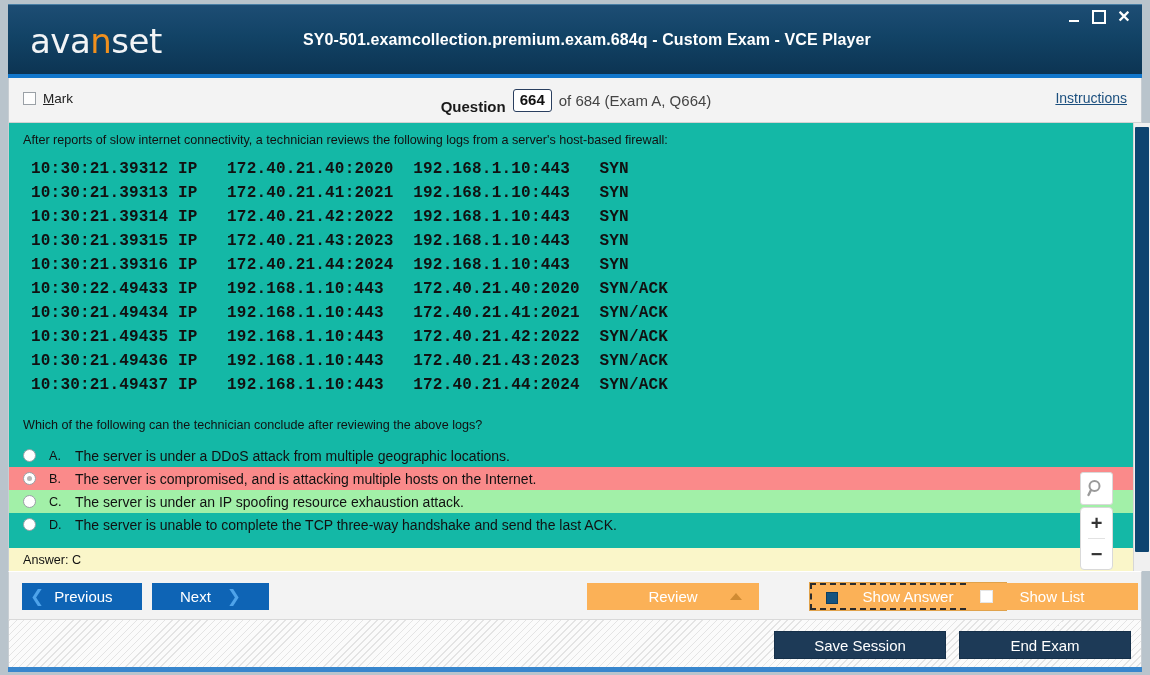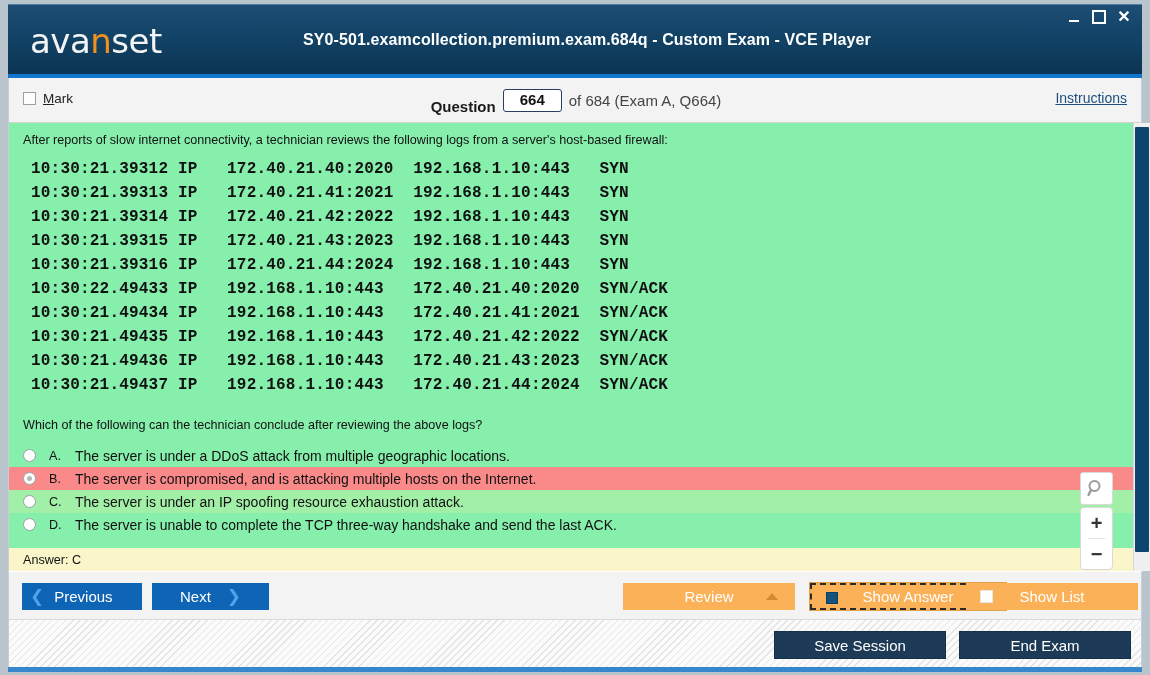--- a/index.html
+++ b/index.html
@@ -73,33 +73,33 @@
   .mark-label { font-size: 13.5px; color: #222; }
   .mark-label u { text-decoration: underline; }
   .qcounter {
     position: absolute; left: 0; top: 0; width: 1134px; height: 44px;
     display: flex; align-items: center; justify-content: center; gap: 7px;
     font-size: 15px; color: #333;
   }
   .qcounter .q-word { font-weight: 700; color: #1a1a1a; margin-top: 12px; }
   .qnum {
     border: 1px solid #2a3f5f; border-radius: 3px; background: #ffffff;
-    padding: 1px 16px 2px; font-weight: 700; color: #111; font-size: 15px;
+    padding: 1px 6px 2px; font-weight: 700; color: #111; font-size: 15px;
     line-height: 18px;
   }
   .qcounter .q-of { color: #444; }
   .instructions {
     position: absolute; right: 14px; top: 12px;
     font-size: 14px; color: #1b4f7e; text-decoration: underline; cursor: pointer;
   }
 
   
   .content {
     position: absolute; left: 8px; top: 123px; width: 1134px; height: 448px;
-    background: #86efac;
+    background: #14b8a6;
     border-left: 1px solid #c8ced3;
     border-right: 1px solid #c8ced3;
     overflow: hidden;
   }
   .intro {
     position: absolute; left: 14px; top: 10px; width: 1080px;
     font-size: 12.6px; color: #111;
   }
   .logbox {
     position: absolute; left: 22px; top: 34px;
@@ -188,21 +188,21 @@
   #btn-next { left: 143px; width: 117px; padding-left: 28px; gap: 16px; }
   .chev { color: #4ea3ea; font-size: 17px; line-height: 1; }
 
   .btn-orange {
     position: absolute; top: 11px; height: 27px;
     background: #fbb157; color: #ffffff; border: none;
     font-size: 15px; font-family: "Liberation Sans", sans-serif;
     display: flex; align-items: center; justify-content: center;
     cursor: pointer; position: absolute;
   }
-  #btn-review { left: 578px; width: 172px; margin-left: 36px; }
+  #btn-review { left: 578px; width: 172px; }
   #btn-review .tri {
     position: absolute; right: 17px; top: 10px;
     width: 0; height: 0; border-left: 6px solid transparent;
     border-right: 6px solid transparent; border-bottom: 7px solid #d08b33;
   }
   #btn-showanswer {
     left: 801px; width: 196px;
     border: 2px dashed #2b2b2b;
     outline: 1px solid #e0a24b;
   }

